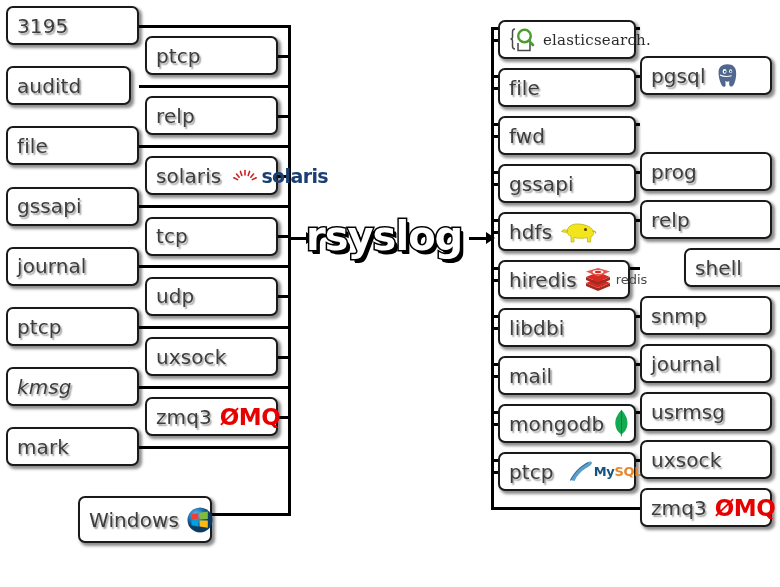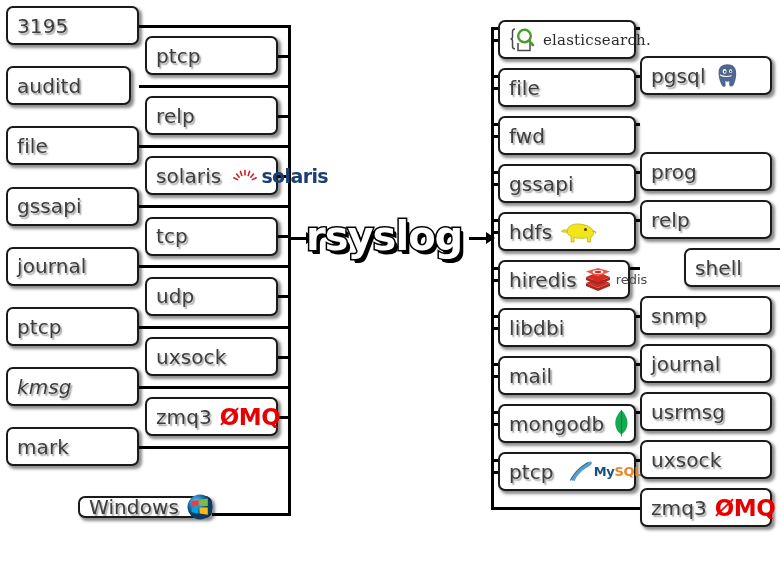--- a/index.html
+++ b/index.html
@@ -186,21 +186,21 @@
     <div class="bus" style="left: 278px; top: 295px; width: 13px; height: 3px;"></div>
     <div class="node" style="left: 145px; top: 337px; width: 133px; height: 39px;">
       <span class="lbl">uxsock</span>
     </div>
     <div class="bus" style="left: 278px; top: 356px; width: 13px; height: 3px;"></div>
     <div class="node" style="left: 145px; top: 397.2px; width: 133px; height: 39px;">
       <span class="lbl">zmq3</span>
       <span class="logo lg-zmq">ØMQ</span>
     </div>
     <div class="bus" style="left: 278px; top: 416px; width: 13px; height: 3px;"></div>
-    <div class="node" style="left: 78px; top: 496px; width: 134px; height: 22px;">
+    <div class="node" style="left: 78px; top: 496px; width: 134px; height: 47px;">
       <span class="lbl">Windows</span>
       <span class="logo">
         <svg width="26" height="26" viewBox="0 0 26 26">
           <defs>
             <radialGradient id="wg" cx="35%" cy="30%">
               <stop offset="0%" stop-color="#6fc4f2"></stop>
               <stop offset="60%" stop-color="#1f74b5"></stop>
               <stop offset="100%" stop-color="#0c3c64"></stop>
             </radialGradient>
           </defs>

